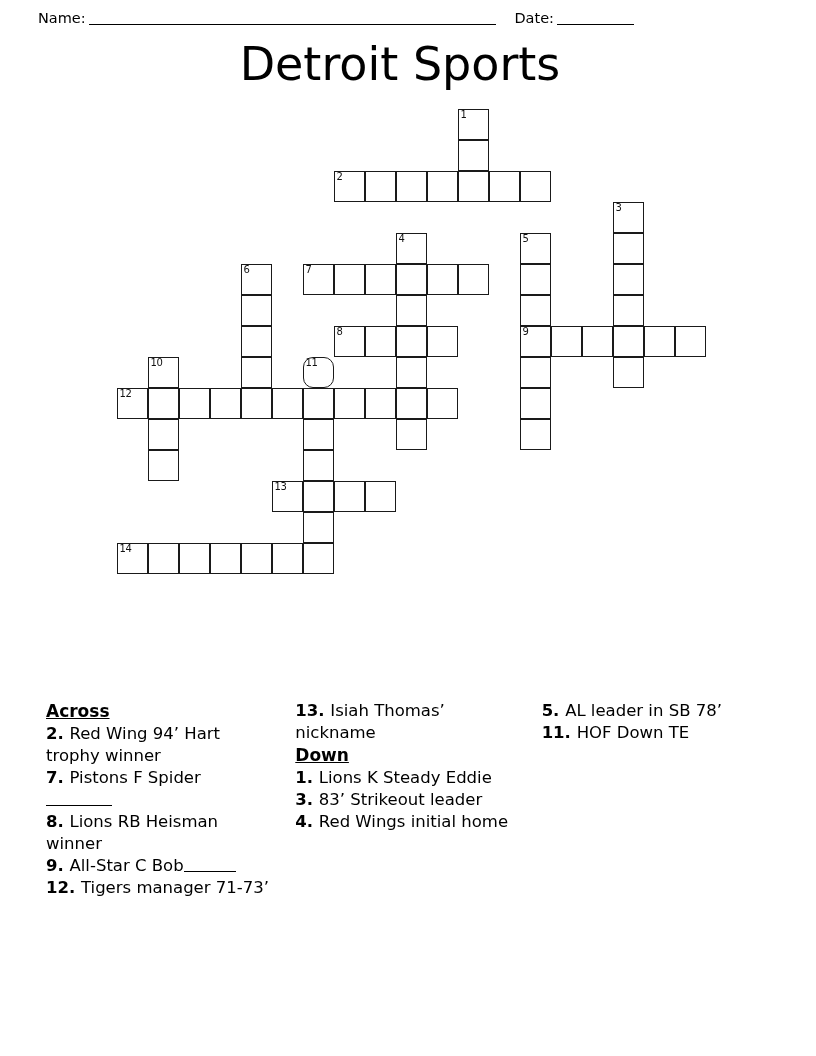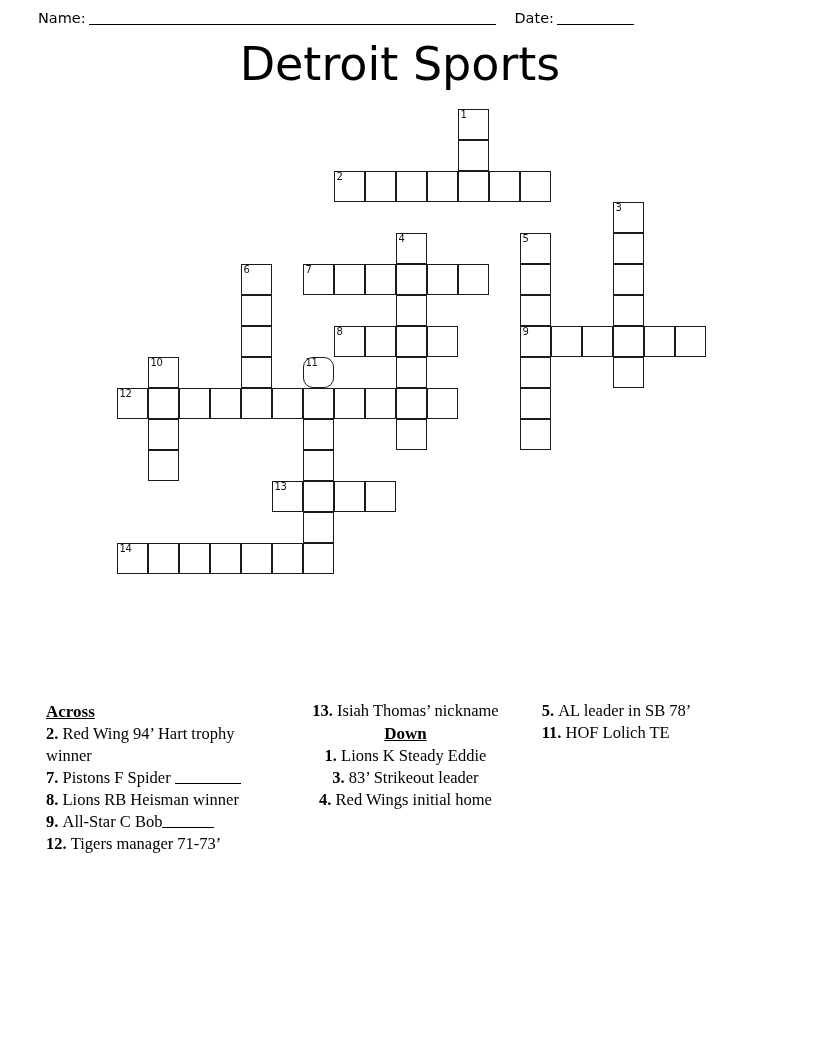--- a/index.html
+++ b/index.html
@@ -86,28 +86,27 @@
   #clues {
     position: absolute;
     left: 46px;
     top: 700px;
     width: 730px;
     display: flex;
     gap: 12px;
     align-items: flex-start;
     font-size: 16.5px;
     line-height: 22px;
-    font-family: Liberation Serif, serif;
   }
   .clue-col {
     width: 243px;
     box-sizing: border-box;
     padding-right: 14px;
   }
-  .clue-col.col2 { width: 240px; text-align: center; }
+  .clue-col.col2 { width: 240px; }
   .clue-col.col3 { width: 240px; }
 
   .sect-head {
     font-weight: bold;
     text-decoration: underline;
     font-size: 17px;
     line-height: 23px;
     display: block;
   }
   .clue {
@@ -256,15 +255,15 @@
     </div>
   <div class="clue-col col2">
       <div class="clue"><span class="num">13. </span><span class="txt">Isiah Thomas’ nickname</span></div>
       <span class="sect-head">Down</span>
       <div class="clue"><span class="num">1. </span><span class="txt">Lions K Steady Eddie</span></div>
       <div class="clue"><span class="num">3. </span><span class="txt">83’ Strikeout leader</span></div>
       <div class="clue"><span class="num">4. </span><span class="txt">Red Wings initial home</span></div>
     </div>
   <div class="clue-col col3">
       <div class="clue"><span class="num">5. </span><span class="txt">AL leader in SB 78’</span></div>
-      <div class="clue"><span class="num">11. </span><span class="txt">HOF Lolich TE</span></div>
+      <div class="clue"><span class="num">11. </span><span class="txt">HOF Down TE</span></div>
     </div>
 </div>
 
 </body></html>

